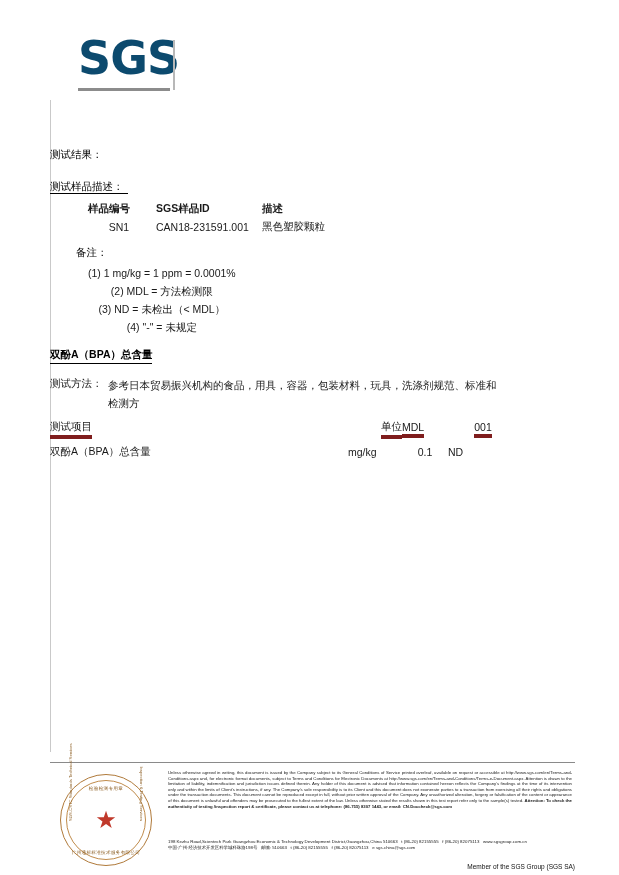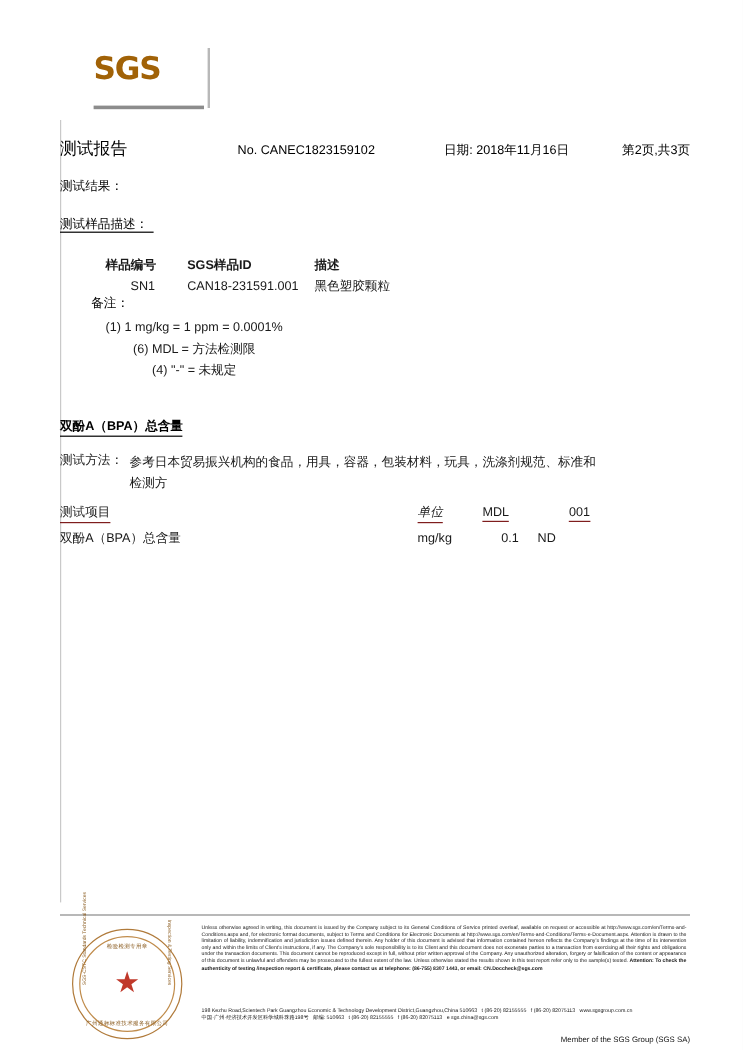--- a/index.html
+++ b/index.html
@@ -21,23 +21,23 @@
 
   
   .logo-block {
     position: absolute;
     left: 78px; top: 38px;
     width: 100px;
   }
   .logo-text {
     font-family: "DejaVu Sans", sans-serif;
     font-weight: bold;
-    font-size: 26px;
+    font-size: 46px;
     letter-spacing: -1px;
-    color: #a16207;
+    color: #0c4a6e;
     line-height: 40px;
   }
   .logo-rule {
     position: absolute;
     left: 78px; top: 88px;
     width: 92px; height: 3px;
     background: #8c8c8c;
   }
   .logo-tick {
     position: absolute;
@@ -87,21 +87,21 @@
   .sampledesc-label { left: 50px; top: 180px; }
   .sampledesc-underline {
     position: absolute; left: 50px; top: 193px;
     width: 78px; height: 1px; background: #000;
   }
   .remark-label { left: 50px; top: 246px; padding-left: 26px; }
 
   
   .sample-table {
     position: absolute;
-    left: 88px; top: 212px;
+    left: 88px; top: 200px;
     font-size: 10.5px;
     border-collapse: collapse;
   }
   .sample-table th {
     font-weight: bold;
     text-align: left;
     padding: 2px 0 3px 0;
     font-size: 10.5px;
     white-space: nowrap;
   }
@@ -155,30 +155,30 @@
     width: 468px;
     font-size: 10.5px;
     border-collapse: collapse;
   }
   .res-table th {
     font-weight: normal;
     padding: 0 0 2px 0;
     white-space: nowrap;
   }
   .res-table th span.u {
-    border-bottom: 1px solid #7f1d1d;
+    border-bottom: 4px solid #7f1d1d;
     padding-bottom: 1px;
     display: inline-block;
   }
   .res-table td {
     padding: 4px 0 0 0;
     white-space: nowrap;
   }
   .th-item { text-align: left; width: 298px; }
-  .th-unit { text-align: left; width: 54px; font-style: italic; }
+  .th-unit { text-align: right; width: 54px; }
   .th-mdl  { text-align: left; width: 46px; }
   .th-001  { text-align: center; width: 70px; }
 
   .res-table .c-item { text-align: left; }
   .res-table .c-unit { }
   .res-table .c-mdl  { text-align: center; }
   .res-table .c-001  { }
 
   
   .left-rule {
@@ -279,26 +279,20 @@
 <div class="page">
 
   <div class="logo-block">
     <div class="logo-text">SGS</div>
   </div>
   <div class="logo-rule"></div>
   <div class="logo-tick"></div>
 
   <div class="left-rule"></div>
 
-  <div class="title-row">
-    <div class="report-title">测试报告</div>
-    <div class="report-no">No. CANEC1823159102</div>
-    <div class="report-date">日期: 2018年11月16日</div>
-    <div class="report-page">第2页,共3页</div>
-  </div>
 
   <div class="lbl results-label">测试结果：</div>
 
   <div class="lbl sampledesc-label">测试样品描述：</div>
   <div class="sampledesc-underline"></div>
 
   <table class="sample-table">
     <thead>
       <tr>
         <th class="col-no">样品编号</th>
@@ -311,21 +305,22 @@
         <td class="col-no">SN1</td>
         <td class="col-id">CAN18-231591.001</td>
         <td class="col-desc">黑色塑胶颗粒</td>
       </tr>
     </tbody>
   </table>
 
   <div class="lbl remark-label">备注：</div>
   <div class="remarks">
     <div>(1) 1 mg/kg = 1 ppm = 0.0001%</div>
-    <div>(6) MDL = 方法检测限</div>
+    <div>(2) MDL = 方法检测限</div>
+    <div>(3) ND = 未检出（&lt; MDL）</div>
     <div>(4) "-" = 未规定</div>
   </div>
 
   <div class="section-head">双酚A（BPA）总含量</div>
   <div class="method-label">测试方法：</div>
   <div class="method-body">
     <div>参考日本贸易振兴机构的食品，用具，容器，包装材料，玩具，洗涤剂规范、标准和检测方</div>
   </div>
 
   <table class="res-table">

